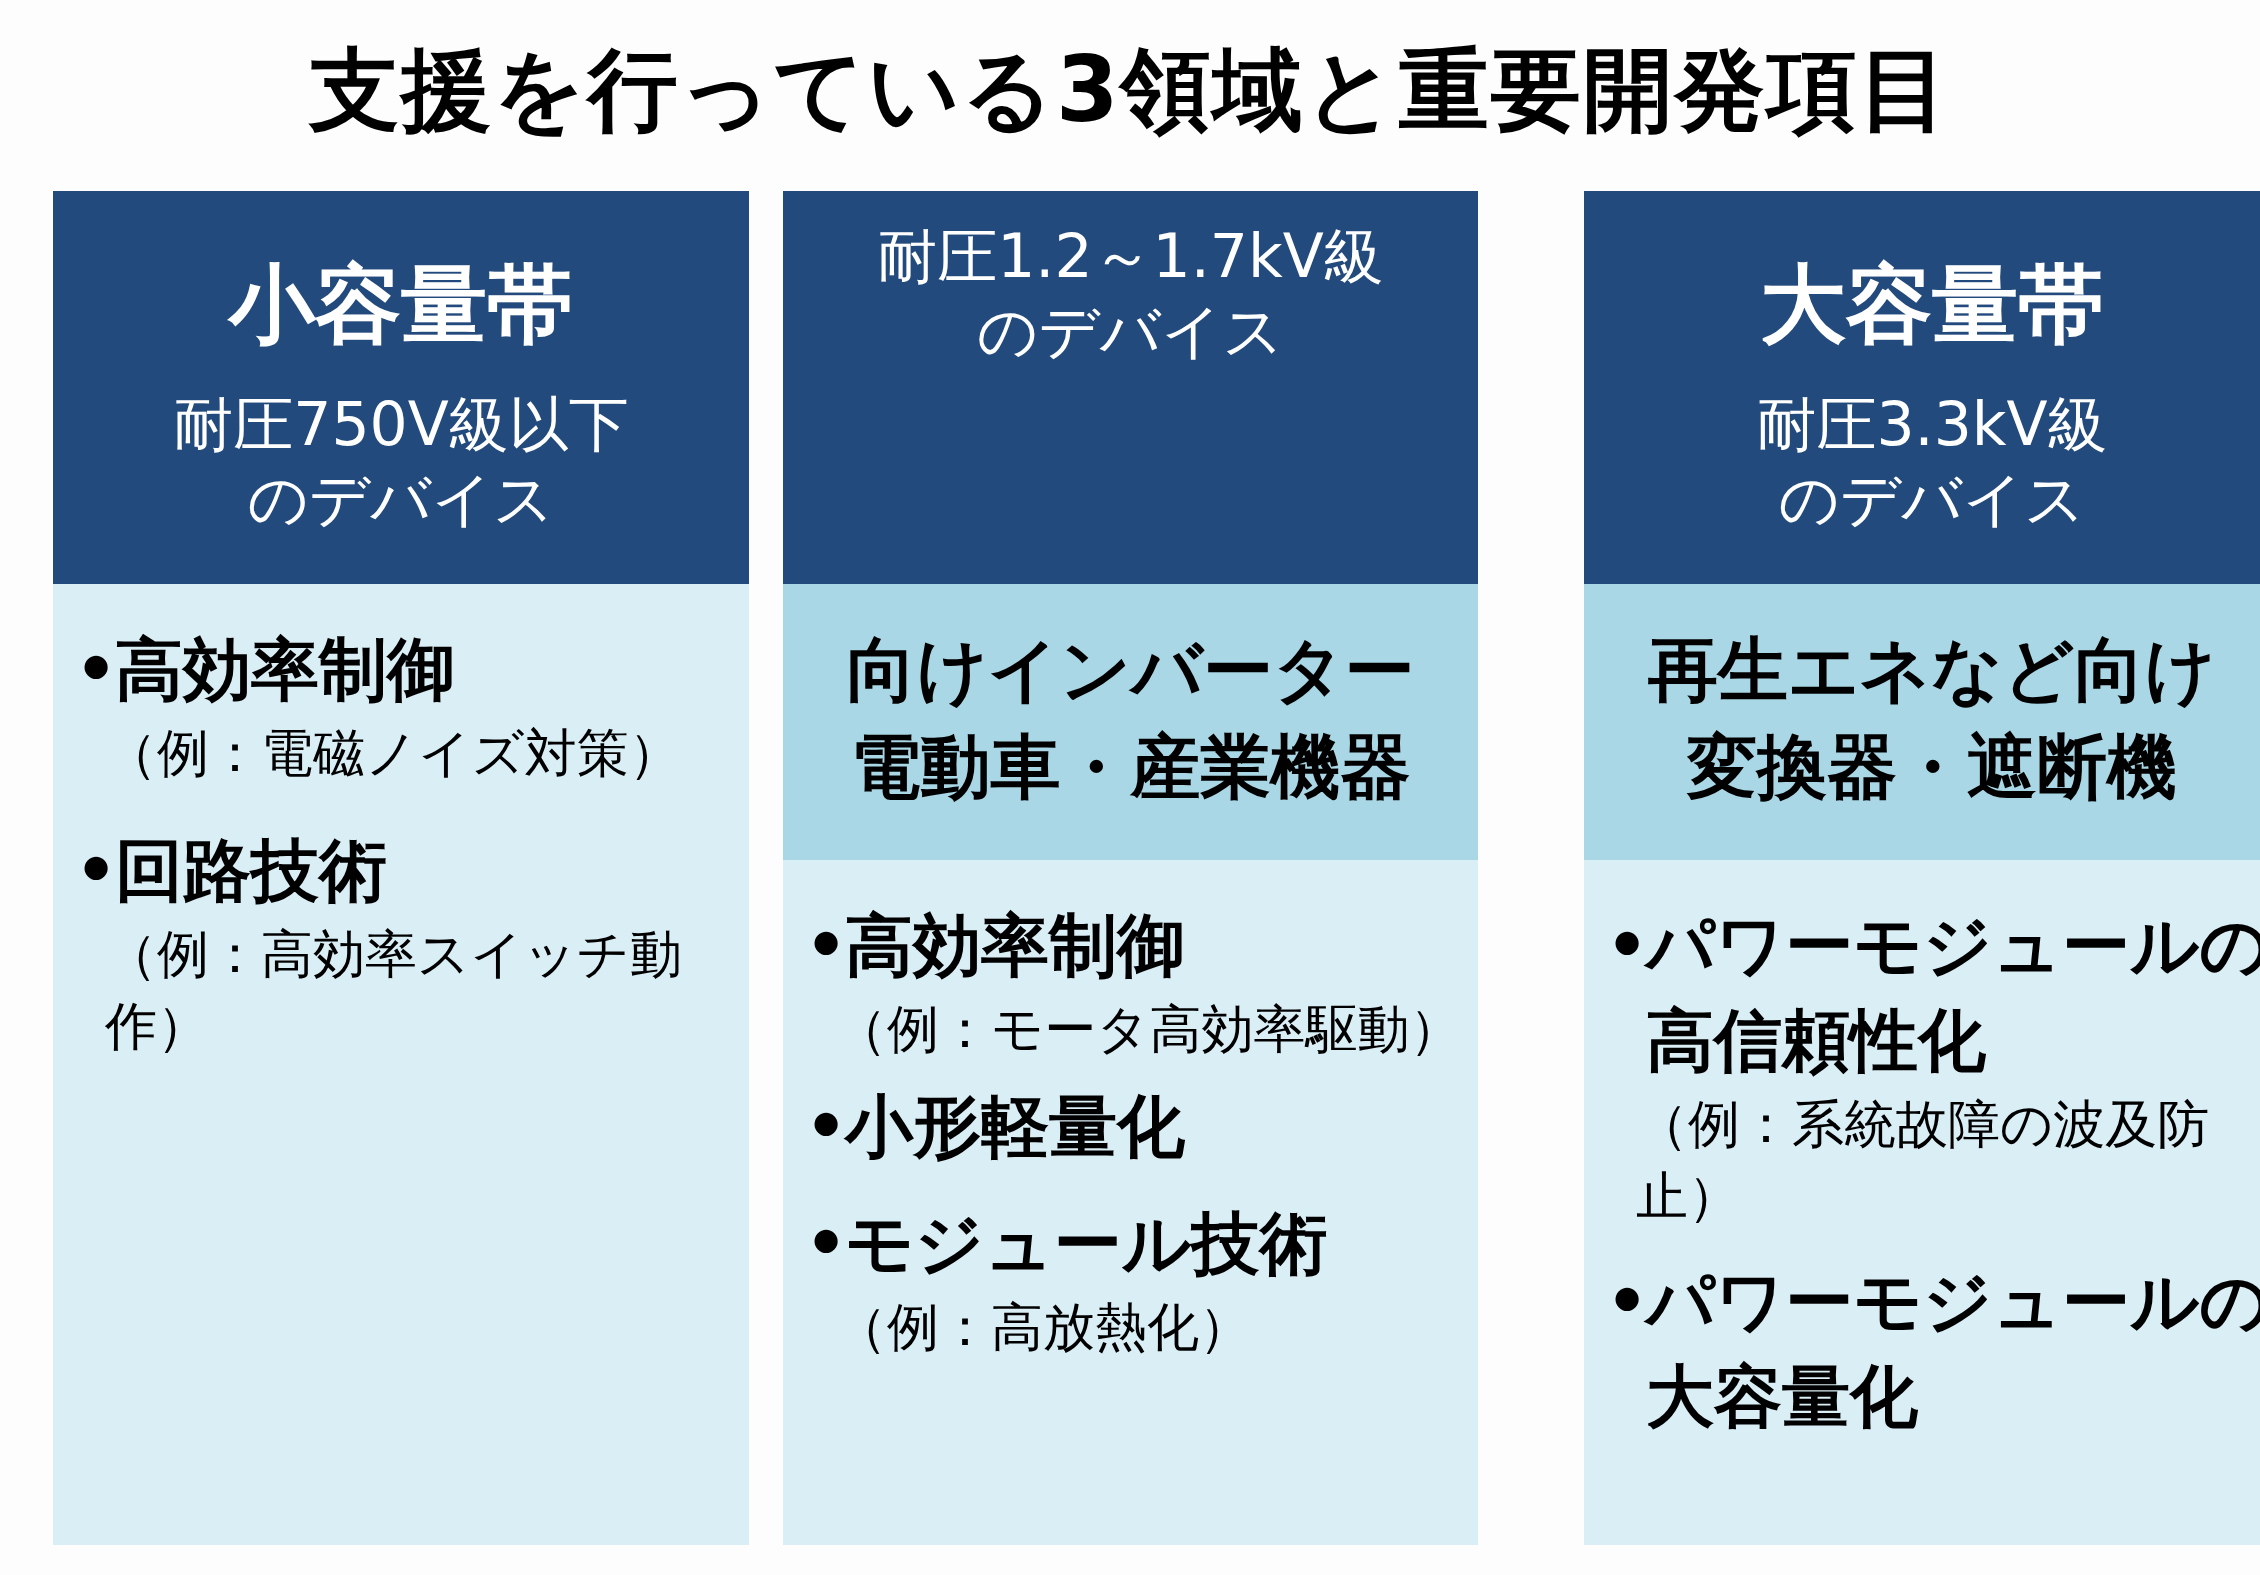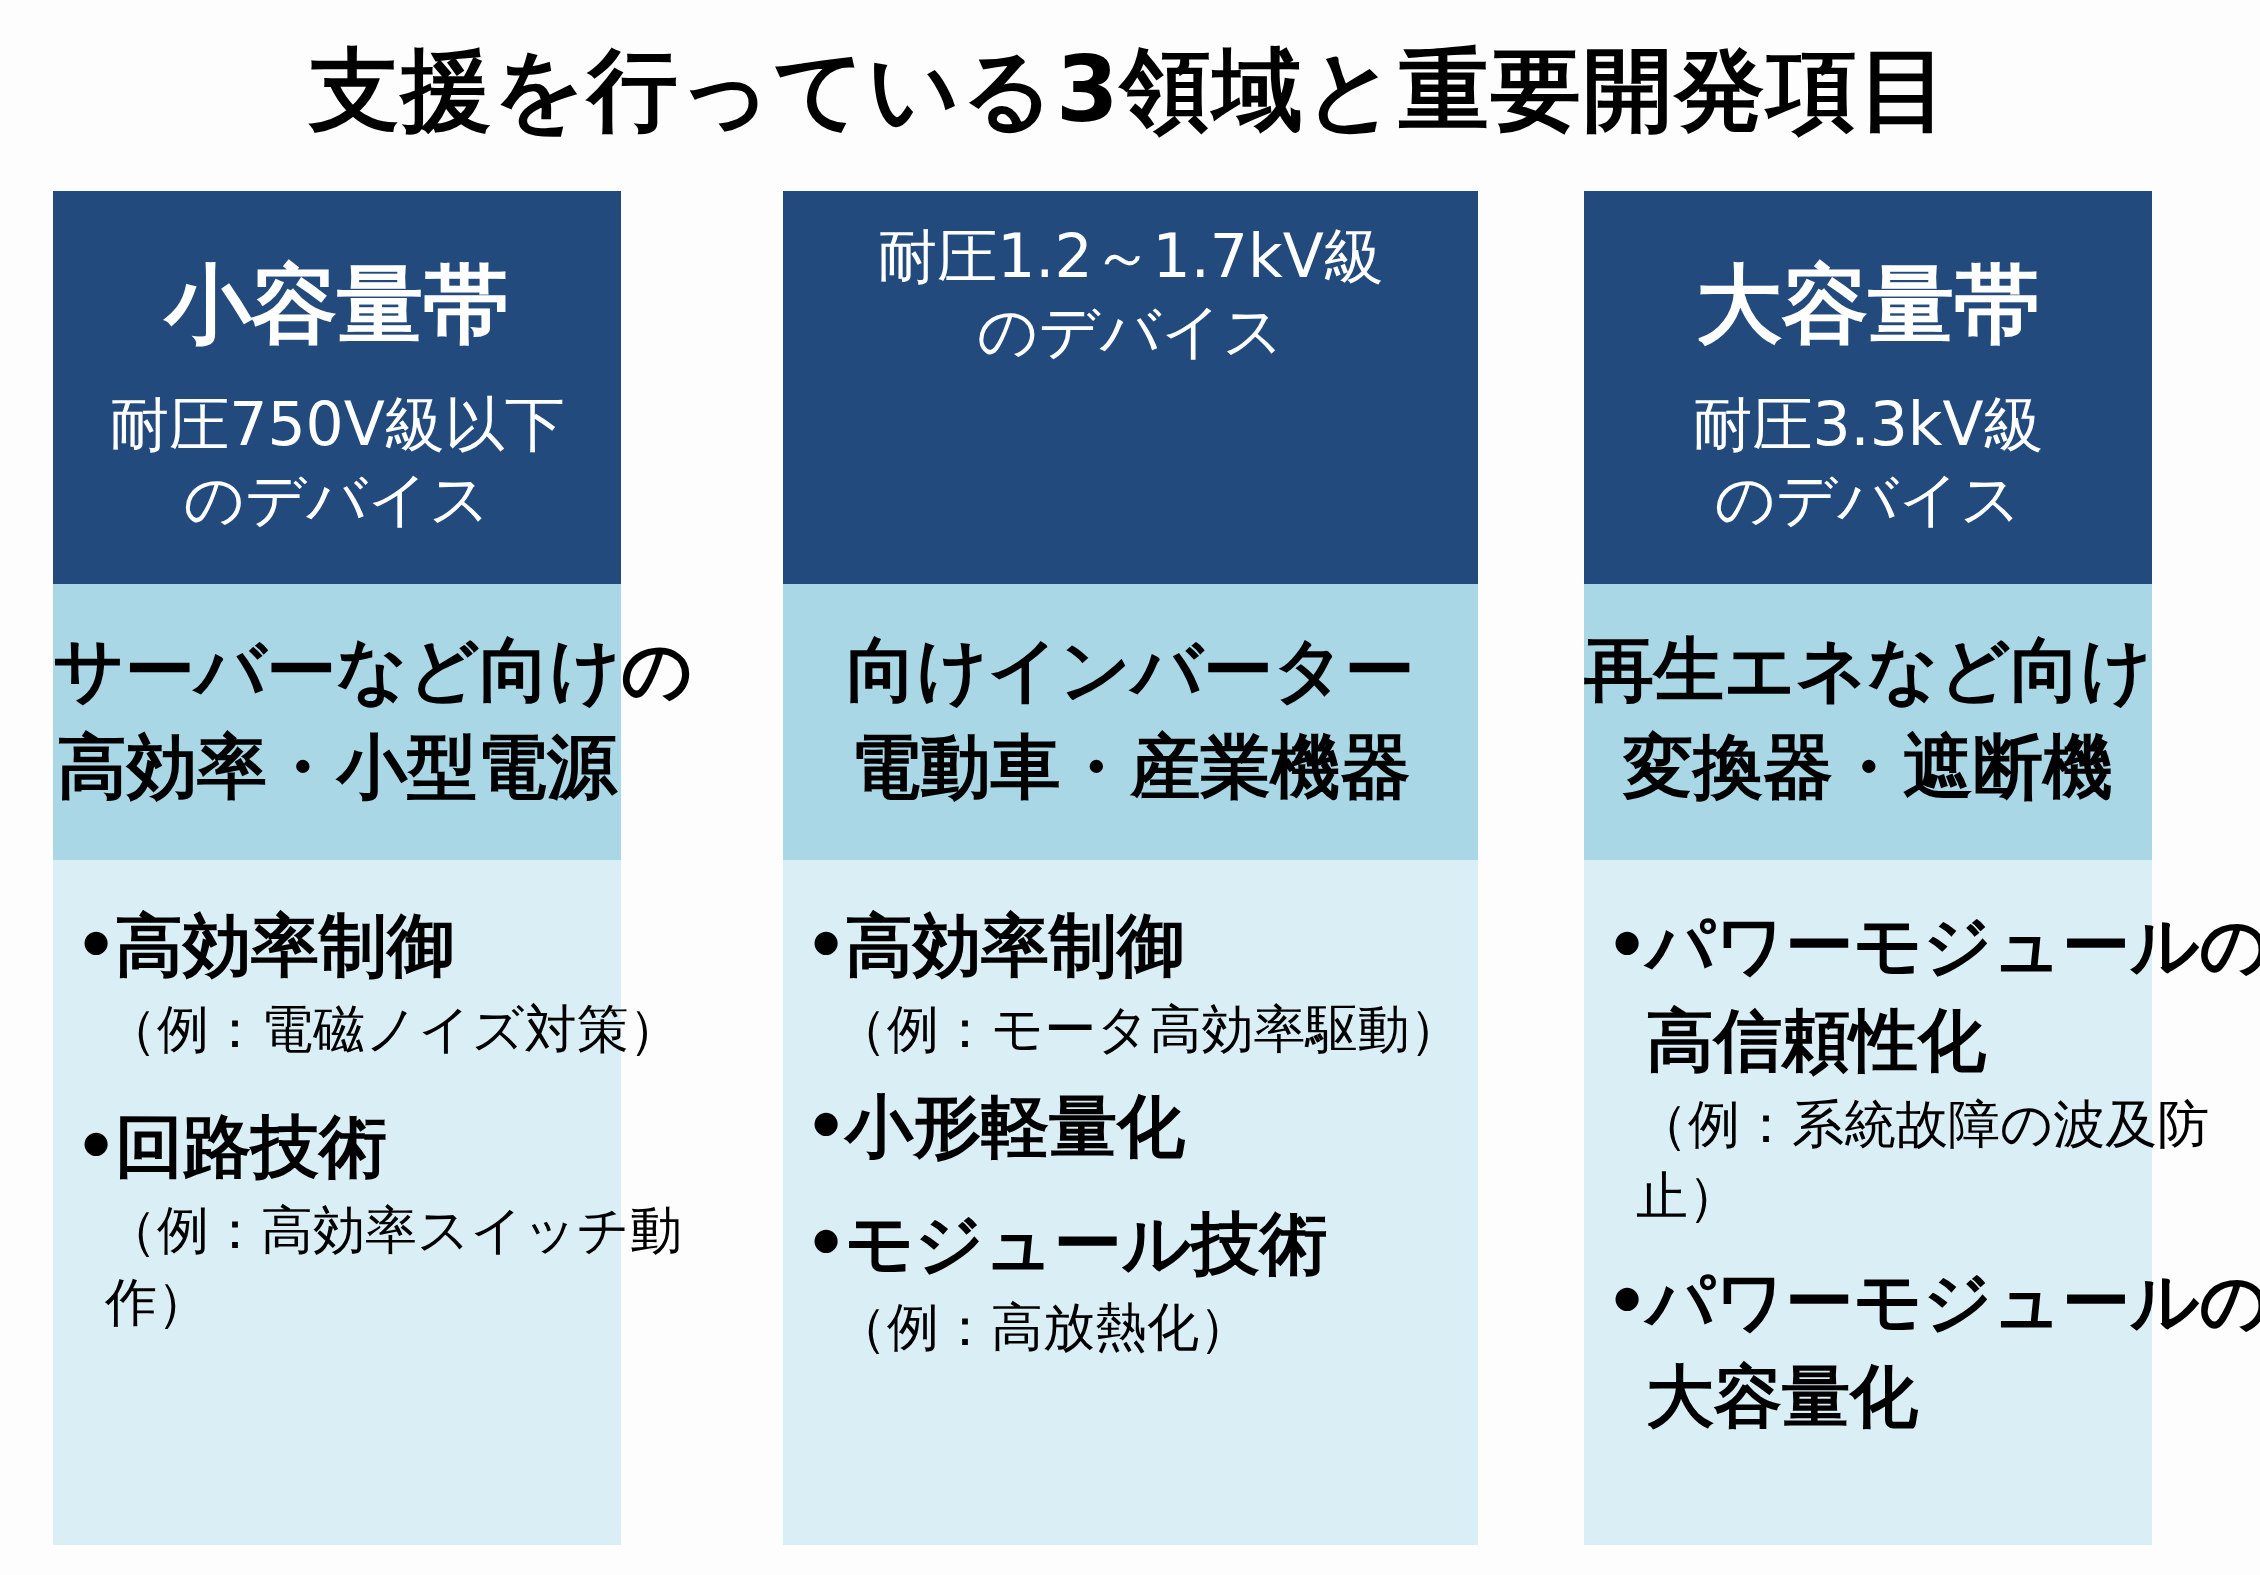--- a/index.html
+++ b/index.html
@@ -11,21 +11,21 @@
       color: #000;
     }
     .page { position: relative; width: 2260px; height: 1575px; }
     .title {
       position: absolute; left: 0; top: 30px; width: 2260px;
       text-align: center;
       font-size: 90px; font-weight: bold; line-height: 120px;
       letter-spacing: 2px;
     }
     .column {
-      position: absolute; top: 191px; width: 568px; height: 1354px;
+      position: absolute; top: 191px; width: 696px; height: 1354px;
       display: flex; flex-direction: column;
     }
     .col-0 { left: 53px; }
     .col-1 { left: 783px; width: 695px; }
     .col-2 { left: 1584px; }
 
     .hdr {
       height: 393px; background: #224a7c; color: #fff;
       text-align: center;
     }
@@ -77,24 +77,20 @@
 
   <h1 class="title">支援を行っている3領域と重要開発項目</h1>
 
   <section class="column col-0">
     <div class="hdr">
       <div class="hdr-title">小容量帯</div>
       <div class="hdr-sub">
         <div>耐圧750V級以下</div>
         <div>のデバイス</div>
       </div>
-    </div>
-    <div class="band">
-      <div>サーバーなど向けの</div>
-      <div>高効率・小型電源</div>
     </div>
     <div class="body">
       <div class="item">
         <span class="bullet">•</span>
         <div class="item-main">高効率制御</div>
         <div class="item-sub">（例：電磁ノイズ対策）</div>
       </div>
       <div class="gap-lg"></div>
       <div class="item">
         <span class="bullet">•</span>

